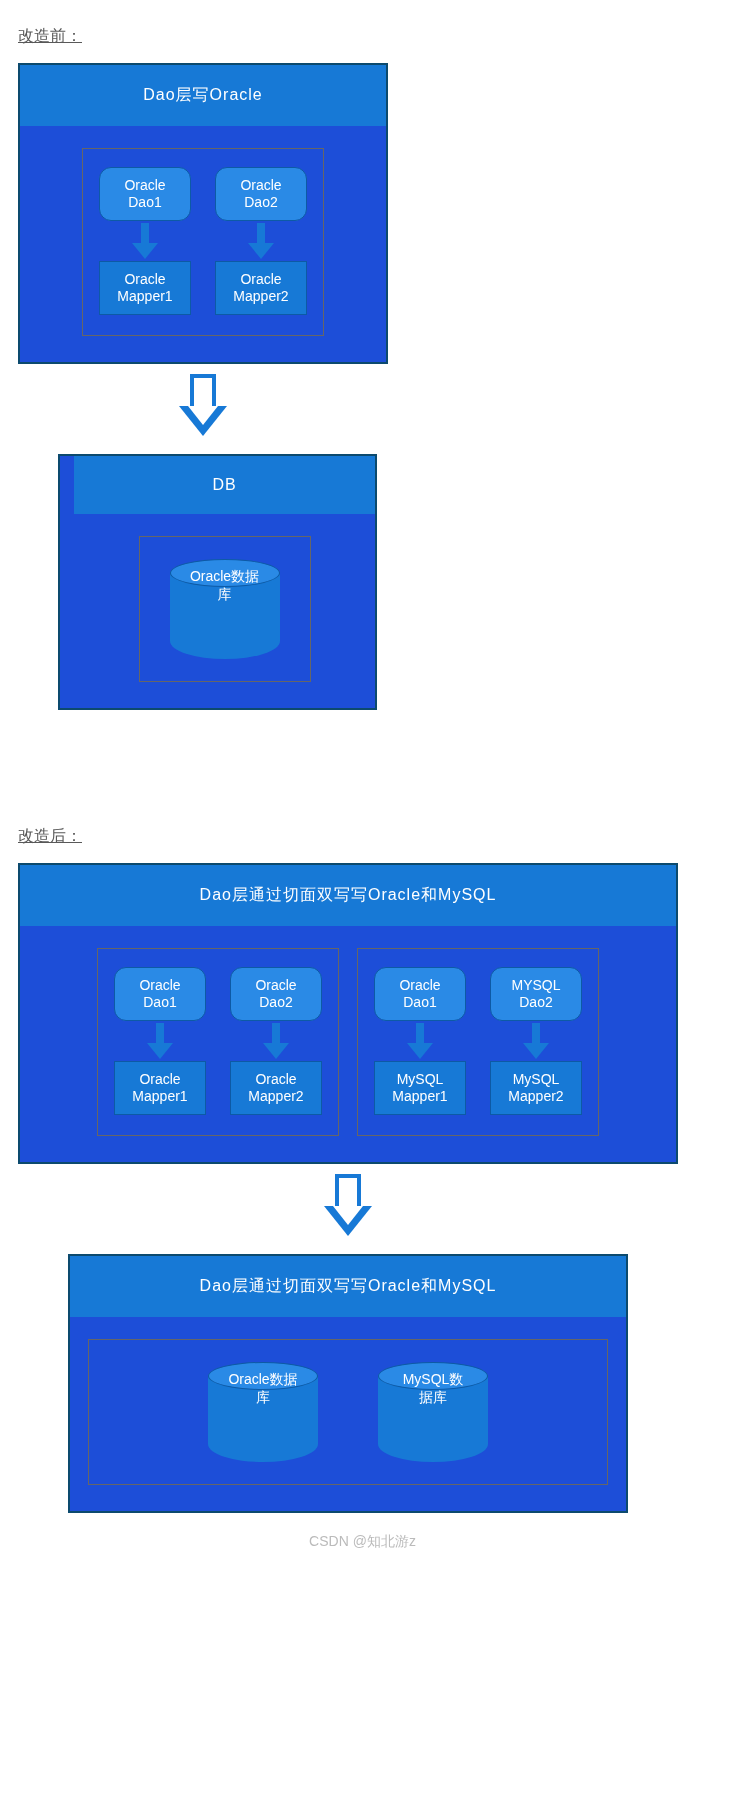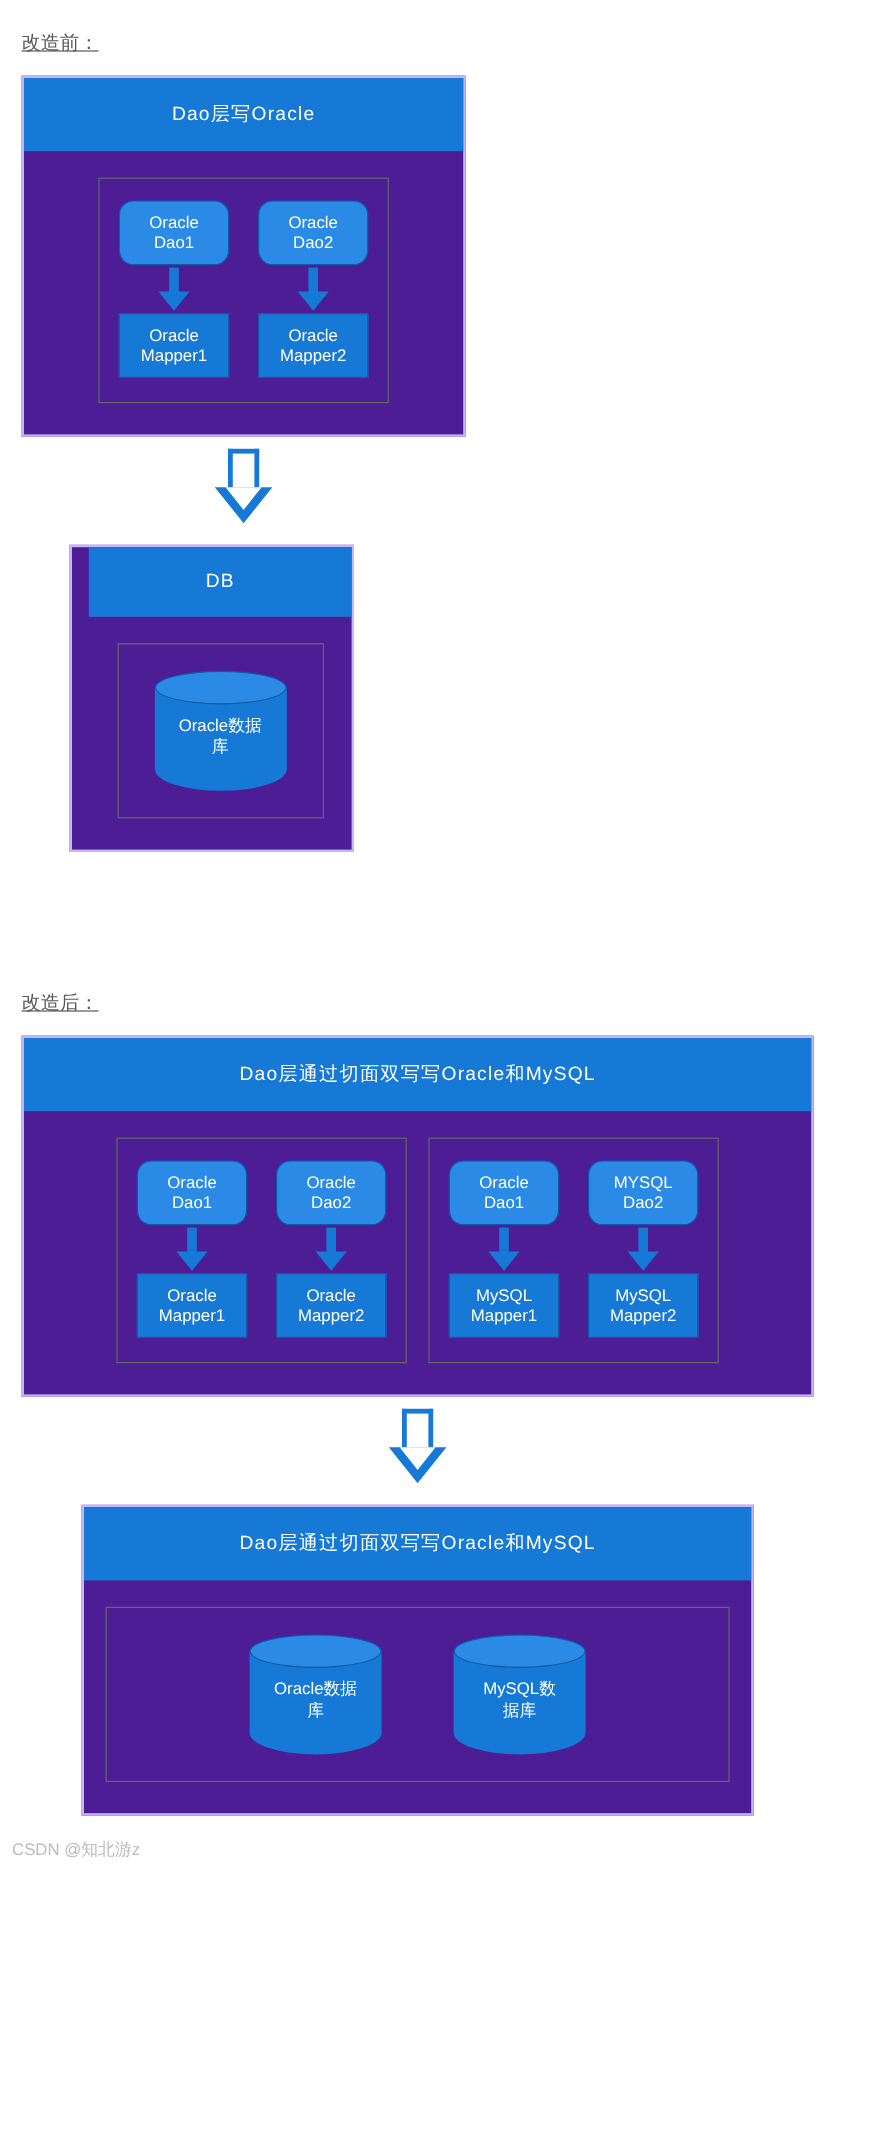--- a/index.html
+++ b/index.html
@@ -1,42 +1,42 @@
 <!DOCTYPE html>
 <html><head>
 <meta charset="utf-8">
 <style>
   * { box-sizing: border-box; margin: 0; padding: 0; }
   body { font-family: "Comic Sans MS", "Microsoft YaHei", sans-serif; background: #fff; padding: 20px 10px 30px; color: #595959; width: 731px; }
   .section-label { font-size: 16px; color: #595959; margin: 6px 0 16px 8px; text-decoration: underline; }
-  .big-box { border: 2px solid #c4b5fd; background: #4c1d95; }
+  .big-box { border: 2px solid #0c4a6e; background: #1d4ed8; }
   .big-header { background: #1779d6; color: #fff; text-align: center; padding: 20px 8px; font-size: 16px; letter-spacing: 1px; }
   .big-body { padding: 22px 18px 26px; display: flex; gap: 18px; justify-content: center; }
   .inner-panel { border: 1px solid #666; padding: 18px 16px 20px; display: flex; gap: 24px; justify-content: flex-end; }
   .col { display: flex; flex-direction: column; align-items: center; }
   .node { background: #1779d6; color: #fff; border: 1px solid #0d5aa5; display: flex; align-items: center; justify-content: center; text-align: center; font-size: 14px; line-height: 1.25; padding: 4px 6px; }
   .dao { width: 92px; height: 54px; border-radius: 12px; background: #2a8ae6; }
   .mapper { width: 92px; height: 54px; }
   .arrow-down { width: 22px; height: 36px; position: relative; margin: 2px 0; }
   .arrow-down::before { content: ""; position: absolute; left: 50%; top: 0; width: 8px; height: 22px; background: #1779d6; transform: translateX(-50%); }
   .arrow-down::after { content: ""; position: absolute; left: 50%; top: 20px; border-left: 13px solid transparent; border-right: 13px solid transparent; border-top: 16px solid #1779d6; transform: translateX(-50%); }
   .big-arrow-wrap { display: flex; justify-content: center; margin: 10px 0 14px; }
   .big-arrow { width: 48px; height: 66px; position: relative; }
   .big-arrow::before { content: ""; position: absolute; left: 50%; top: 0; width: 18px; height: 36px; border: 4px solid #1779d6; border-bottom: none; background: #fff; transform: translateX(-50%); }
   .big-arrow::after { content: ""; position: absolute; left: 50%; top: 32px; width: 0; height: 0; border-left: 24px solid transparent; border-right: 24px solid transparent; border-top: 30px solid #1779d6; transform: translateX(-50%); }
   .big-arrow .inner-tri { position: absolute; left: 50%; top: 32px; width: 0; height: 0; border-left: 15px solid transparent; border-right: 15px solid transparent; border-top: 19px solid #fff; transform: translateX(-50%); z-index: 2; }
   .db-panel { border: 1px solid #666; padding: 22px 18px; display: flex; gap: 40px; justify-content: center; }
-  .cylinder { width: 110px; height: 100px; position: relative; color: #fff; display: flex; align-items: center; justify-content: center; text-align: center; font-size: 14px; line-height: 1.3; padding-top: 8px; }
+  .cylinder { width: 110px; height: 100px; position: relative; color: #fff; display: flex; align-items: flex-start; justify-content: center; text-align: center; font-size: 14px; line-height: 1.3; padding-top: 8px; }
   .cylinder .body { position: absolute; left: 0; right: 0; top: 14px; bottom: 0; background: #1779d6; border-radius: 0 0 55px 55px / 0 0 18px 18px; }
   .cylinder .top { position: absolute; left: 0; right: 0; top: 0; height: 28px; background: #2a8ae6; border: 1px solid #0d5aa5; border-radius: 50%; }
   .cylinder .label { position: relative; z-index: 3; }
   .w-narrow { width: 370px; margin-left: 8px; }
-  .w-db-narrow { width: 237px; margin-left: 48px; padding-left: 14px; }
+  .w-db-narrow { width: 319px; margin-left: 48px; padding-left: 14px; }
   .spacer-lg { height: 110px; }
-  .footer { text-align: left; color: #bbb; font-size: 14px; margin-top: 20px; padding-right: 6px; }
+  .footer { text-align: center; color: #bbb; font-size: 14px; margin-top: 20px; padding-right: 6px; }
 </style>
 </head>
 <body>
 
 <div class="section-label">改造前：</div>
 
 <div class="big-box w-narrow">
   <div class="big-header">Dao层写Oracle</div>
   <div class="big-body">
     <div class="inner-panel">

